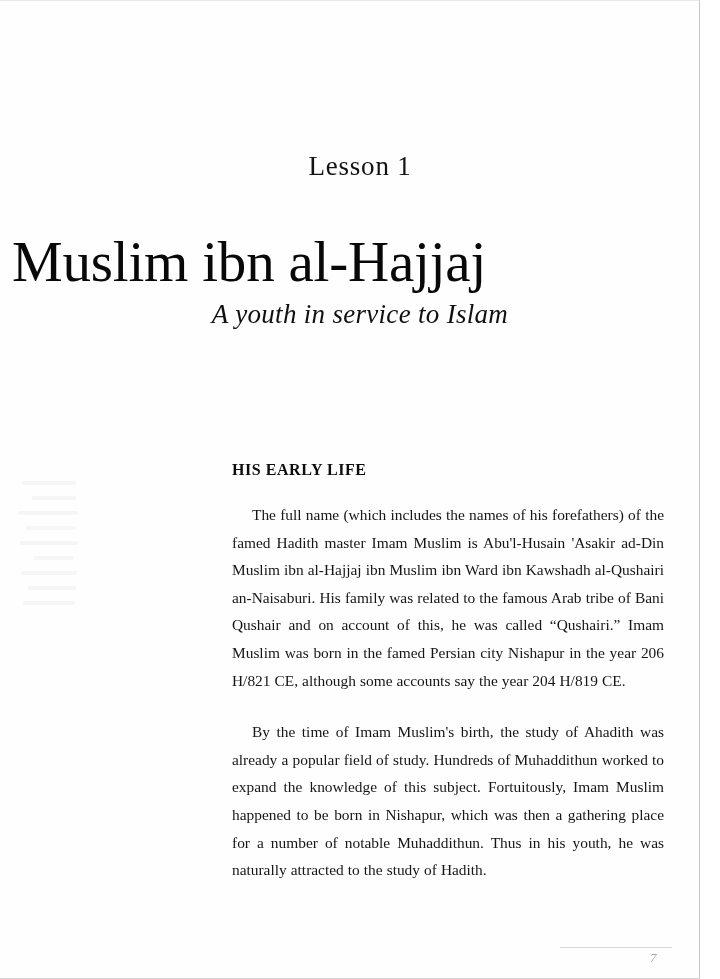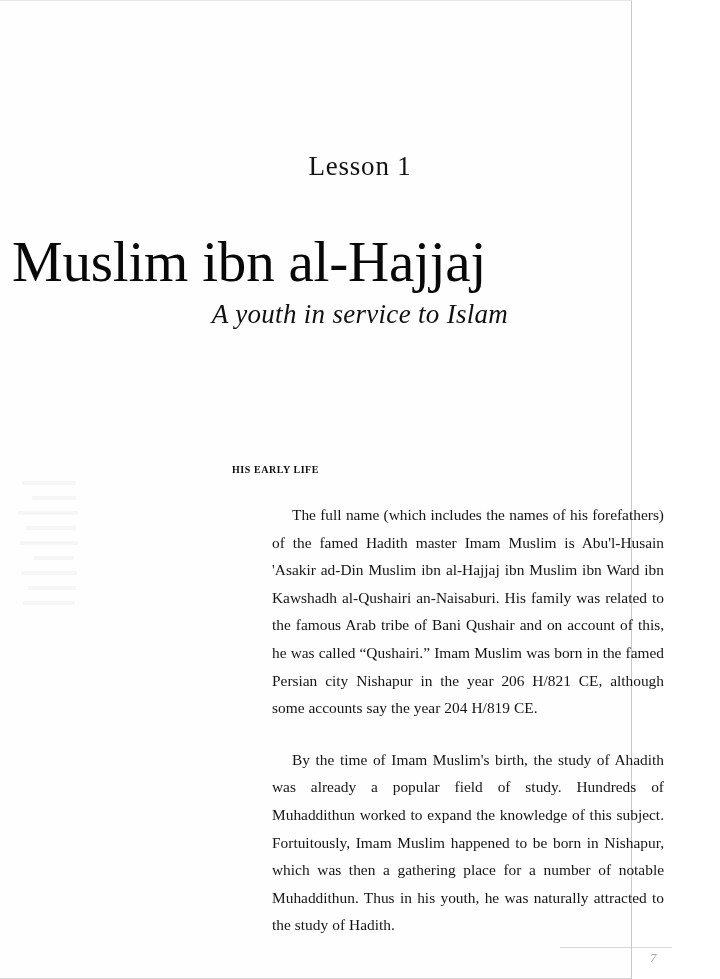--- a/index.html
+++ b/index.html
@@ -15,21 +15,21 @@
     color: #000000;
     position: relative;
     overflow: hidden;
   }
 
   
   .page-sheet {
     position: absolute;
     left: 0;
     top: 0;
-    width: 632px;
+    width: 700px;
     height: 979px;
     background: #fefefe;
     border-right: 1px solid #c9c9c9;
     border-bottom: 1px solid #d5d5d5;
     border-top: 1px solid #e6e6e6;
   }
 
   
   .bleed-through {
     position: absolute;
@@ -101,39 +101,38 @@
 
   
   .body-column {
     position: absolute;
     left: 232px;
     top: 460px;
     width: 432px;
   }
 
   .section-heading {
-    font-size: 10px;
+    font-size: 16px;
     line-height: 18px;
     font-weight: 700;
     letter-spacing: 0.55px;
     color: #0d0d0d;
     margin-bottom: 22px;
   }
 
   .body-paragraph {
     font-size: 15.4px;
     line-height: 27.6px;
     text-align: justify;
     text-indent: 20px;
     color: #151515;
     margin-bottom: 24px;
     -webkit-hyphens: none;
     hyphens: none;
     word-spacing: 0.2px;
-    margin-left: 40px;
   }
   .body-paragraph:last-child { margin-bottom: 0; }
 
   
   .folio-rule {
     position: absolute;
     left: 560px;
     top: 946px;
     width: 112px;
     height: 1px;

